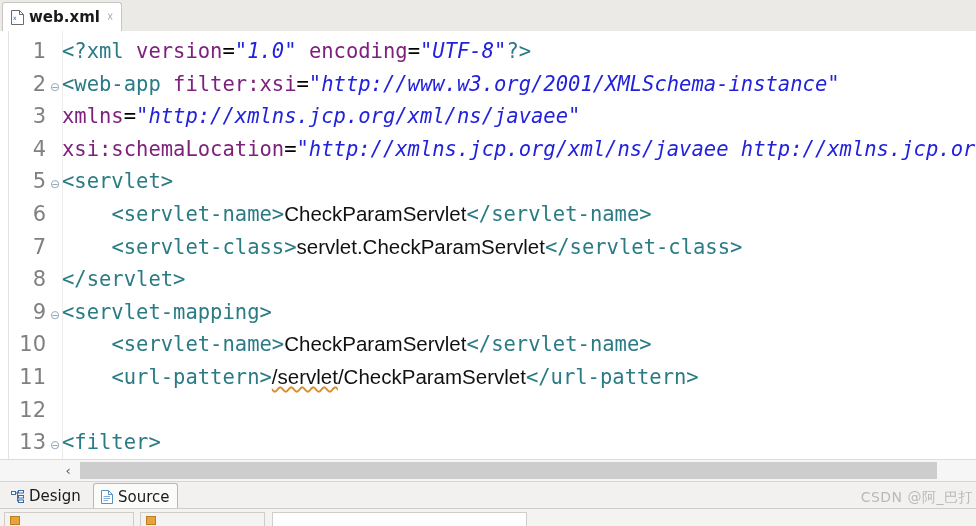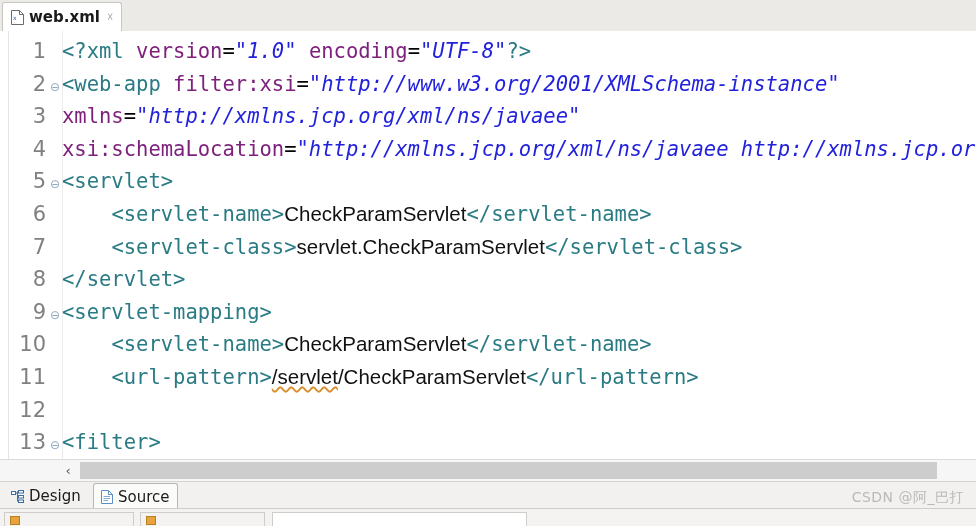--- a/index.html
+++ b/index.html
@@ -197,21 +197,21 @@
     background: #fbfbfa;
     border: 1px solid #b9b7b3;
     border-bottom: none;
     border-radius: 3px 3px 0 0;
   }
   .btab svg { display: block; flex: none; }
 
   
   .watermark {
     position: absolute;
-    right: 12px; top: 489px;
+    right: 3px; top: 489px;
     font-family: "DejaVu Sans", sans-serif;
     font-size: 14px;
     color: #b9b9b9;
     letter-spacing: 0.5px;
     white-space: nowrap;
   }
 
   
   .bottom-strip {
     position: absolute;

